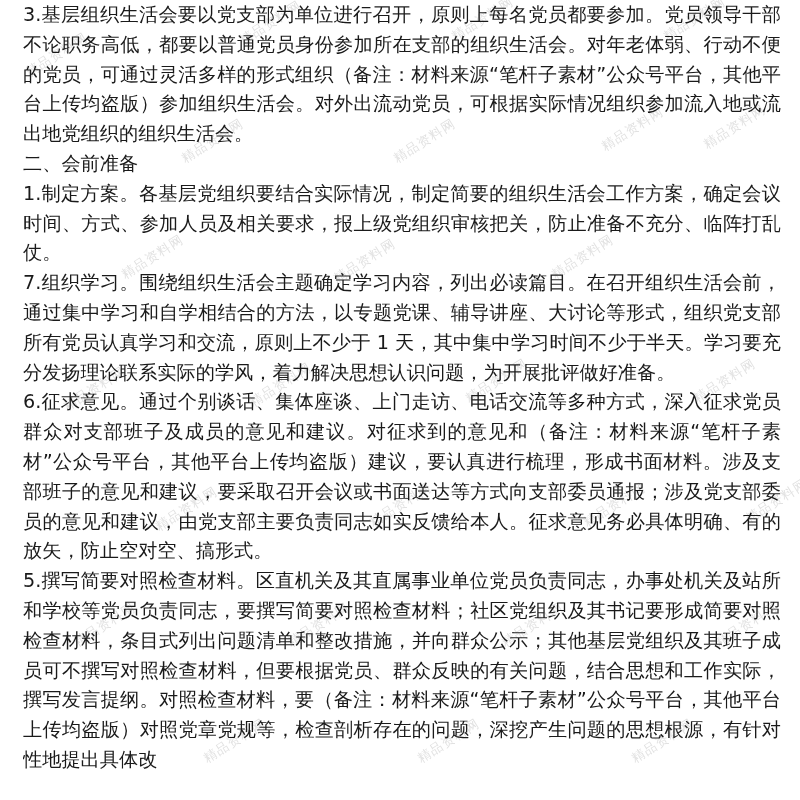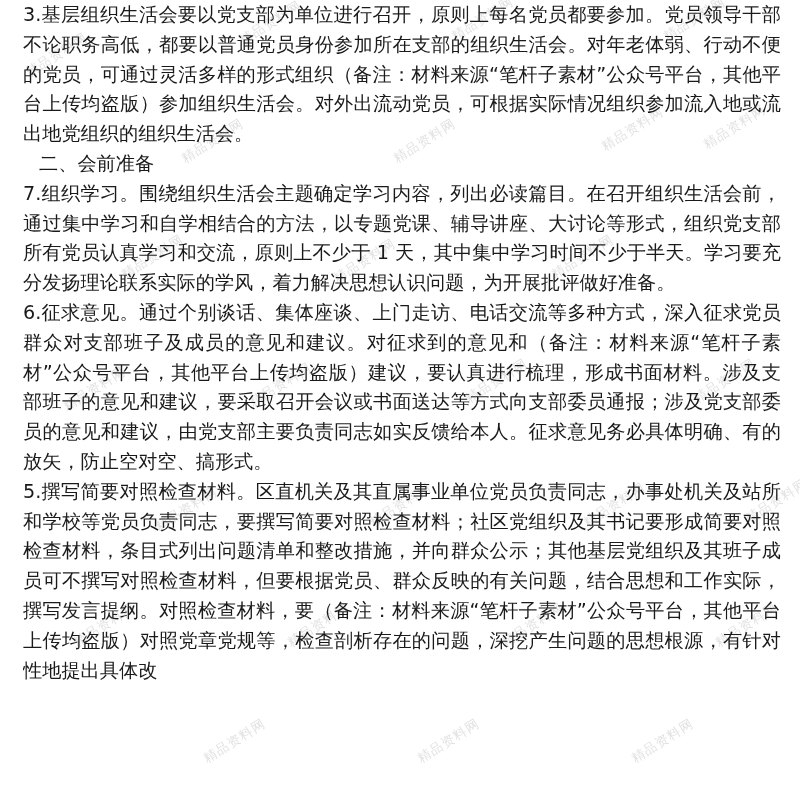--- a/index.html
+++ b/index.html
@@ -69,21 +69,20 @@
     text-justify: inter-character;
     letter-spacing: 0px;
     font-weight: 400;
     -webkit-font-smoothing: none;
   }
   .para.first {
     text-indent: 0;
   }
   .para.heading {
     text-indent: 0;
-    margin-left: 16px;
   }
   
   .para.clipped {
     overflow: hidden;
   }
 </style>
 </head>
 <body>
 
 <div id="page">
@@ -117,20 +116,21 @@
       <span class="watermark" style="left: 660px; top: 30px; color: rgb(201, 201, 201); transform: rotate(-32deg);">精品资料网</span>
     </div>
 
   <div id="text-layer">
     <div class="doc-body">
 
       <p class="para first">3.基层组织生活会要以党支部为单位进行召开，原则上每名党员都要参加。党员领导干部不论职务高低，都要以普通党员身份参加所在支部的组织生活会。对年老体弱、行动不便的党员，可通过灵活多样的形式组织（备注：材料来源“笔杆子素材”公众号平台，其他平台上传均盗版）参加组织生活会。对外出流动党员，可根据实际情况组织参加流入地或流出地党组织的组织生活会。</p>
 
       <p class="para heading">二、会前准备</p>
 
+      <p class="para">1.制定方案。各基层党组织要结合实际情况，制定简要的组织生活会工作方案，确定会议时间、方式、参加人员及相关要求，报上级党组织审核把关，防止准备不充分、临阵打乱仗。</p>
 
       <p class="para">7.组织学习。围绕组织生活会主题确定学习内容，列出必读篇目。在召开组织生活会前，通过集中学习和自学相结合的方法，以专题党课、辅导讲座、大讨论等形式，组织党支部所有党员认真学习和交流，原则上不少于 1 天，其中集中学习时间不少于半天。学习要充分发扬理论联系实际的学风，着力解决思想认识问题，为开展批评做好准备。</p>
 
       <p class="para">6.征求意见。通过个别谈话、集体座谈、上门走访、电话交流等多种方式，深入征求党员群众对支部班子及成员的意见和建议。对征求到的意见和（备注：材料来源“笔杆子素材”公众号平台，其他平台上传均盗版）建议，要认真进行梳理，形成书面材料。涉及支部班子的意见和建议，要采取召开会议或书面送达等方式向支部委员通报；涉及党支部委员的意见和建议，由党支部主要负责同志如实反馈给本人。征求意见务必具体明确、有的放矢，防止空对空、搞形式。</p>
 
 
       <p class="para clipped">5.撰写简要对照检查材料。区直机关及其直属事业单位党员负责同志，办事处机关及站所和学校等党员负责同志，要撰写简要对照检查材料；社区党组织及其书记要形成简要对照检查材料，条目式列出问题清单和整改措施，并向群众公示；其他基层党组织及其班子成员可不撰写对照检查材料，但要根据党员、群众反映的有关问题，结合思想和工作实际，撰写发言提纲。对照检查材料，要（备注：材料来源“笔杆子素材”公众号平台，其他平台上传均盗版）对照党章党规等，检查剖析存在的问题，深挖产生问题的思想根源，有针对性地提出具体改</p>
 
     </div>
   </div>

